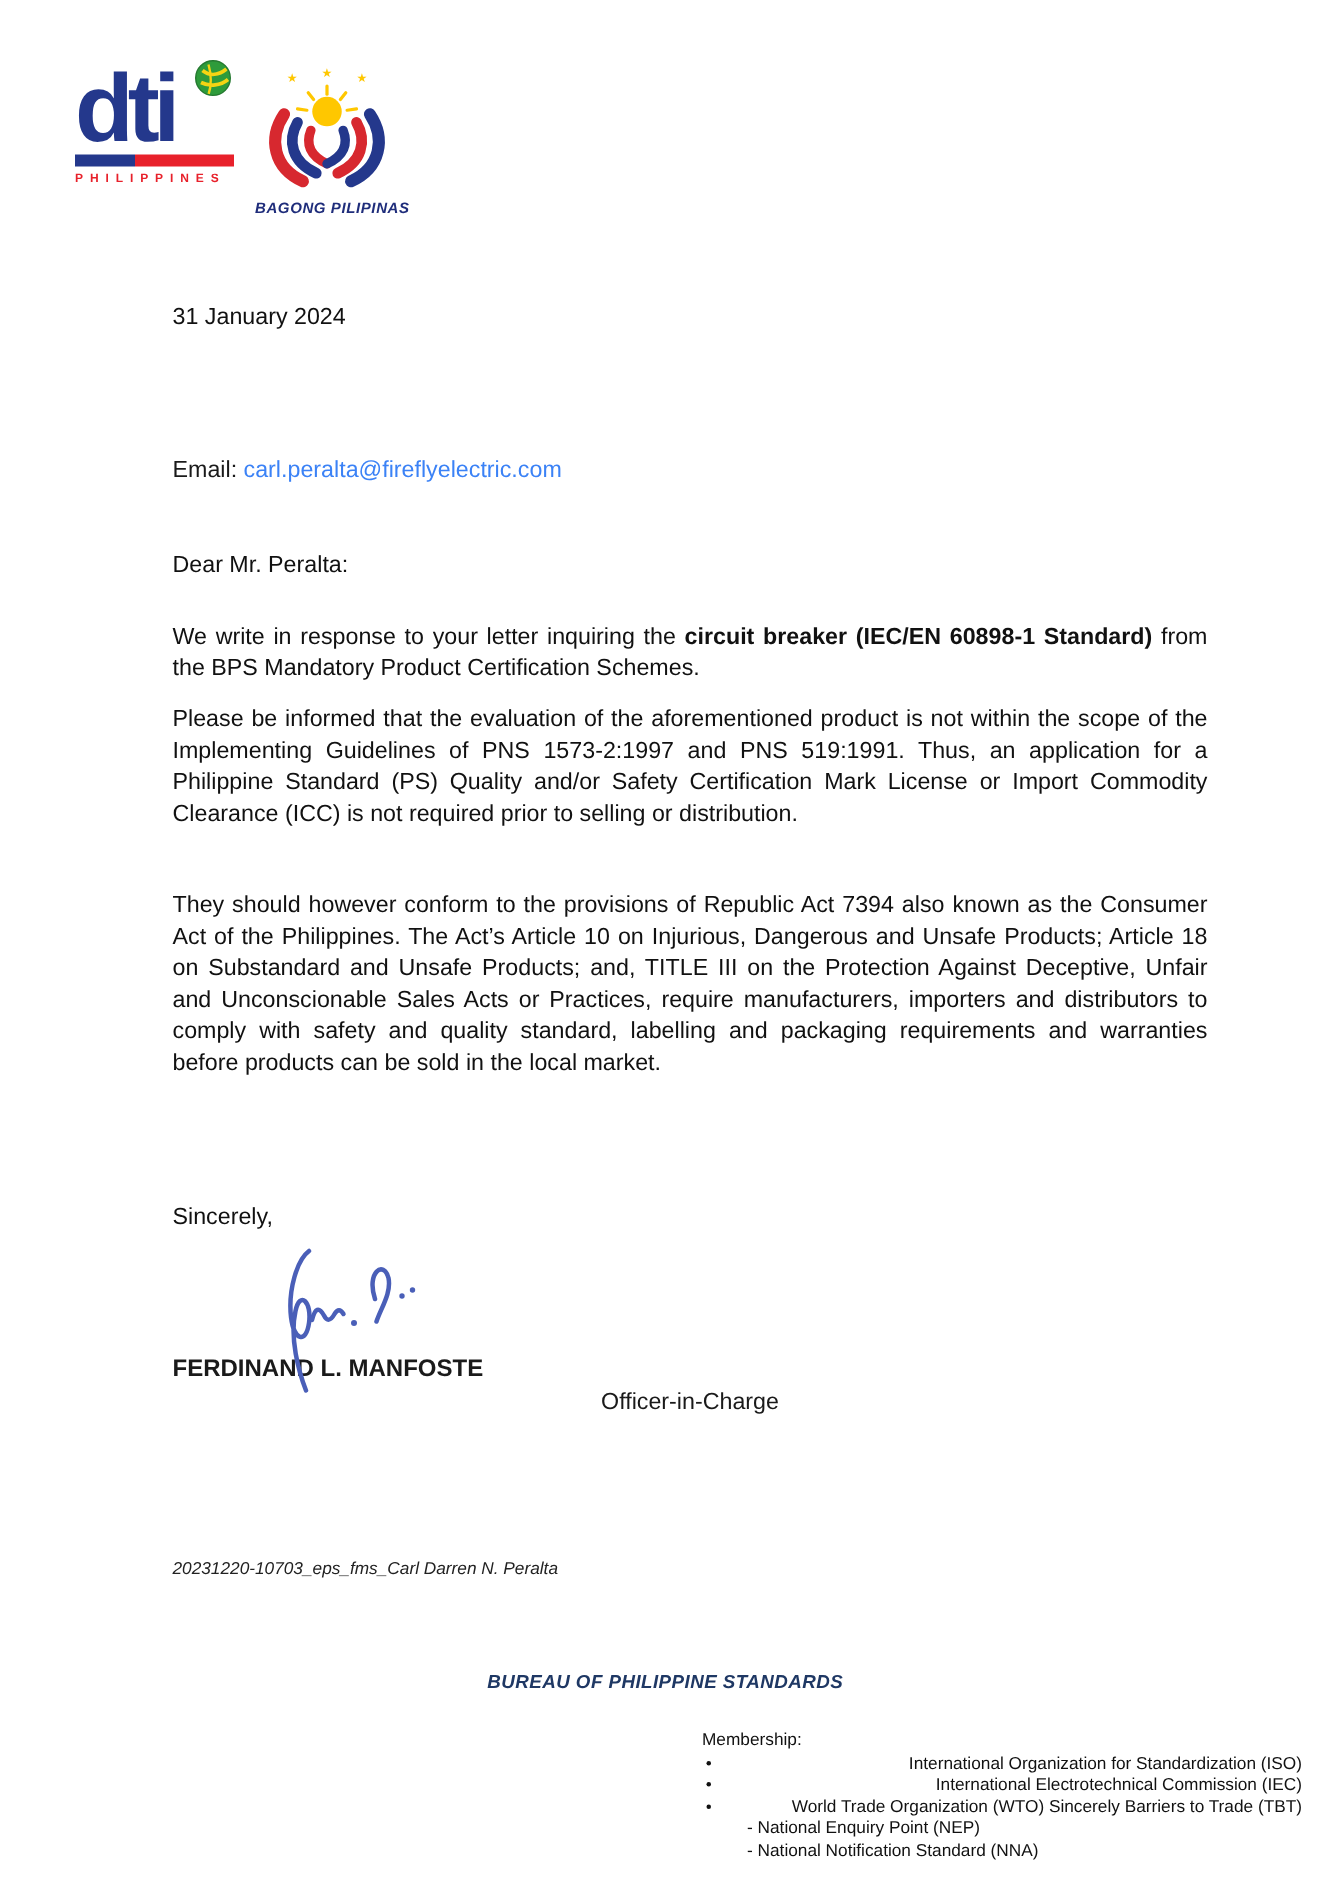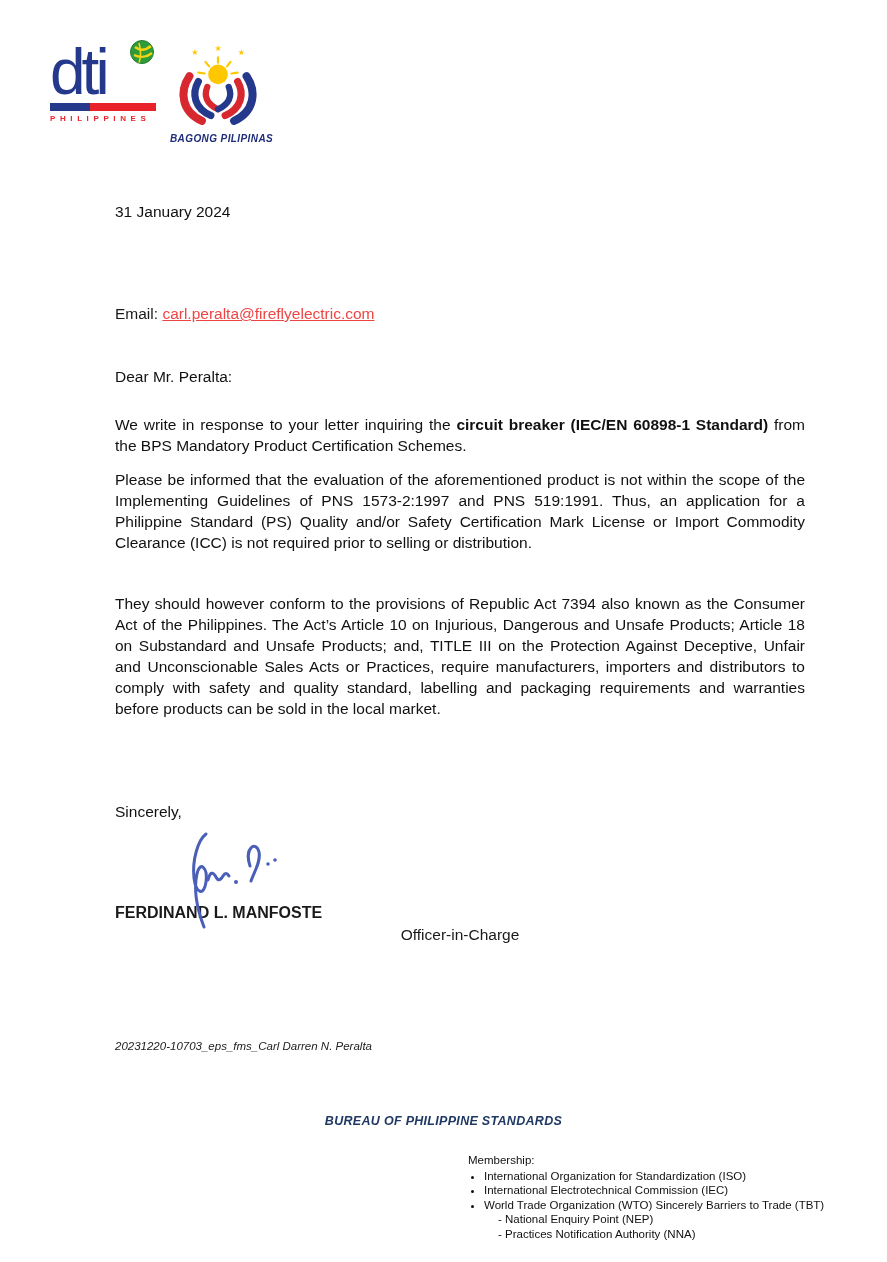--- a/index.html
+++ b/index.html
@@ -6,21 +6,21 @@
   body { background:#ffffff; font-family:"Liberation Sans", sans-serif; }
   .page {
     position:relative; width:887px; height:1262px; background:#ffffff;
     overflow:hidden; color:#1a1a1a;
   }
 
   
   .logos { position:absolute; top:44px; left:50px; display:flex; gap:14px; align-items:flex-start; }
   .dti-logo { position:relative; width:106px; }
   .dti-word {
-    font-weight:normal; font-size:64px; line-height:56px; letter-spacing:-4px;
+    font-weight:bold; font-size:64px; line-height:56px; letter-spacing:-4px;
     color:#24388C; font-family:"Liberation Sans", sans-serif;
   }
   .dti-globe {
     position:absolute; top:-4px; right:2px; width:24px; height:24px; border-radius:50%;
     background:#2E9B3B; overflow:hidden; border:1px solid #267a31;
   }
   .dti-globe svg { display:block; }
   .dti-bar { margin-top:3px; width:106px; height:8px; display:flex; }
   .dti-bar .b { width:38%; height:100%; background:#24388C; }
   .dti-bar .r { width:62%; height:100%; background:#E8212B; }
@@ -35,21 +35,21 @@
   }
 
   
   .abs { position:absolute; left:115px; width:690px; }
   .body-text { font-size:15.5px; line-height:21px; color:#111; }
   .just { text-align:justify; text-align-last:left; }
   .date { top:201px; }
   .recipient { top:303px; }
   .recipient-name { font-weight:bold; font-size:16px; line-height:21px; }
   .email-line { font-size:15.5px; line-height:21px; }
-  .email-link { color:#ef4444; text-decoration:underline; cursor:pointer;margin-top:16px; }
+  .email-link { color:#3b82f6; cursor:pointer;margin-top:16px; }
   .salutation { top:366px; }
   .para1 { top:414px; }
   .para2 { top:469px; }
   .para3 { top:593px; }
   .closing1 { top:759px; }
   .closing2 { top:801px; }
   .signature { position:absolute; top:826px; left:168px; z-index:2; }
   .signer { top:902px; z-index:1; }
   .signer-name { font-weight:bold; font-size:16px; line-height:22px; }
   .signer-title { font-size:15.5px; line-height:22px;text-align:center; }
@@ -60,21 +60,21 @@
     position:absolute; top:1114px; left:0; width:887px; text-align:center;
     font-size:12.5px; font-weight:bold; color:#1F3864; letter-spacing:0.3px;font-style:italic;
   }
   .footer-left {
     position:absolute; top:1158px; left:57px; font-size:11.5px; line-height:15px; color:#111;
   }
   .footer-right {
     position:absolute; top:1153px; left:468px; font-size:11.5px; line-height:14.5px; color:#111;
     width:400px;
   }
-  .footer-right ul { list-style:disc; padding-left:16px; margin:1px 0 0 0; }
+  .footer-right ul { list-style:disc; padding-left:16px; margin:1px 0 0 0;text-align:right; }
   .footer-right li { margin:0; }
   .member-sub { padding-left:30px; }
 </style>
 </head>
 <body>
 
 <div class="page">
 
   <div class="logos">
     <div class="dti-logo">
@@ -160,16 +160,16 @@
 
 
   <div class="footer-right">
     <div>Membership:</div>
     <ul>
       <li>International Organization for Standardization (ISO)</li>
       <li>International Electrotechnical Commission (IEC)</li>
       <li>World Trade Organization (WTO) Sincerely Barriers to Trade (TBT)</li>
     </ul>
     <div class="member-sub">- National Enquiry Point (NEP)</div>
-    <div class="member-sub">- Practices Notification Authority (NNA)</div>
+    <div class="member-sub">- National Notification Standard (NNA)</div>
   </div>
 
 </div>
 
 </body></html>

